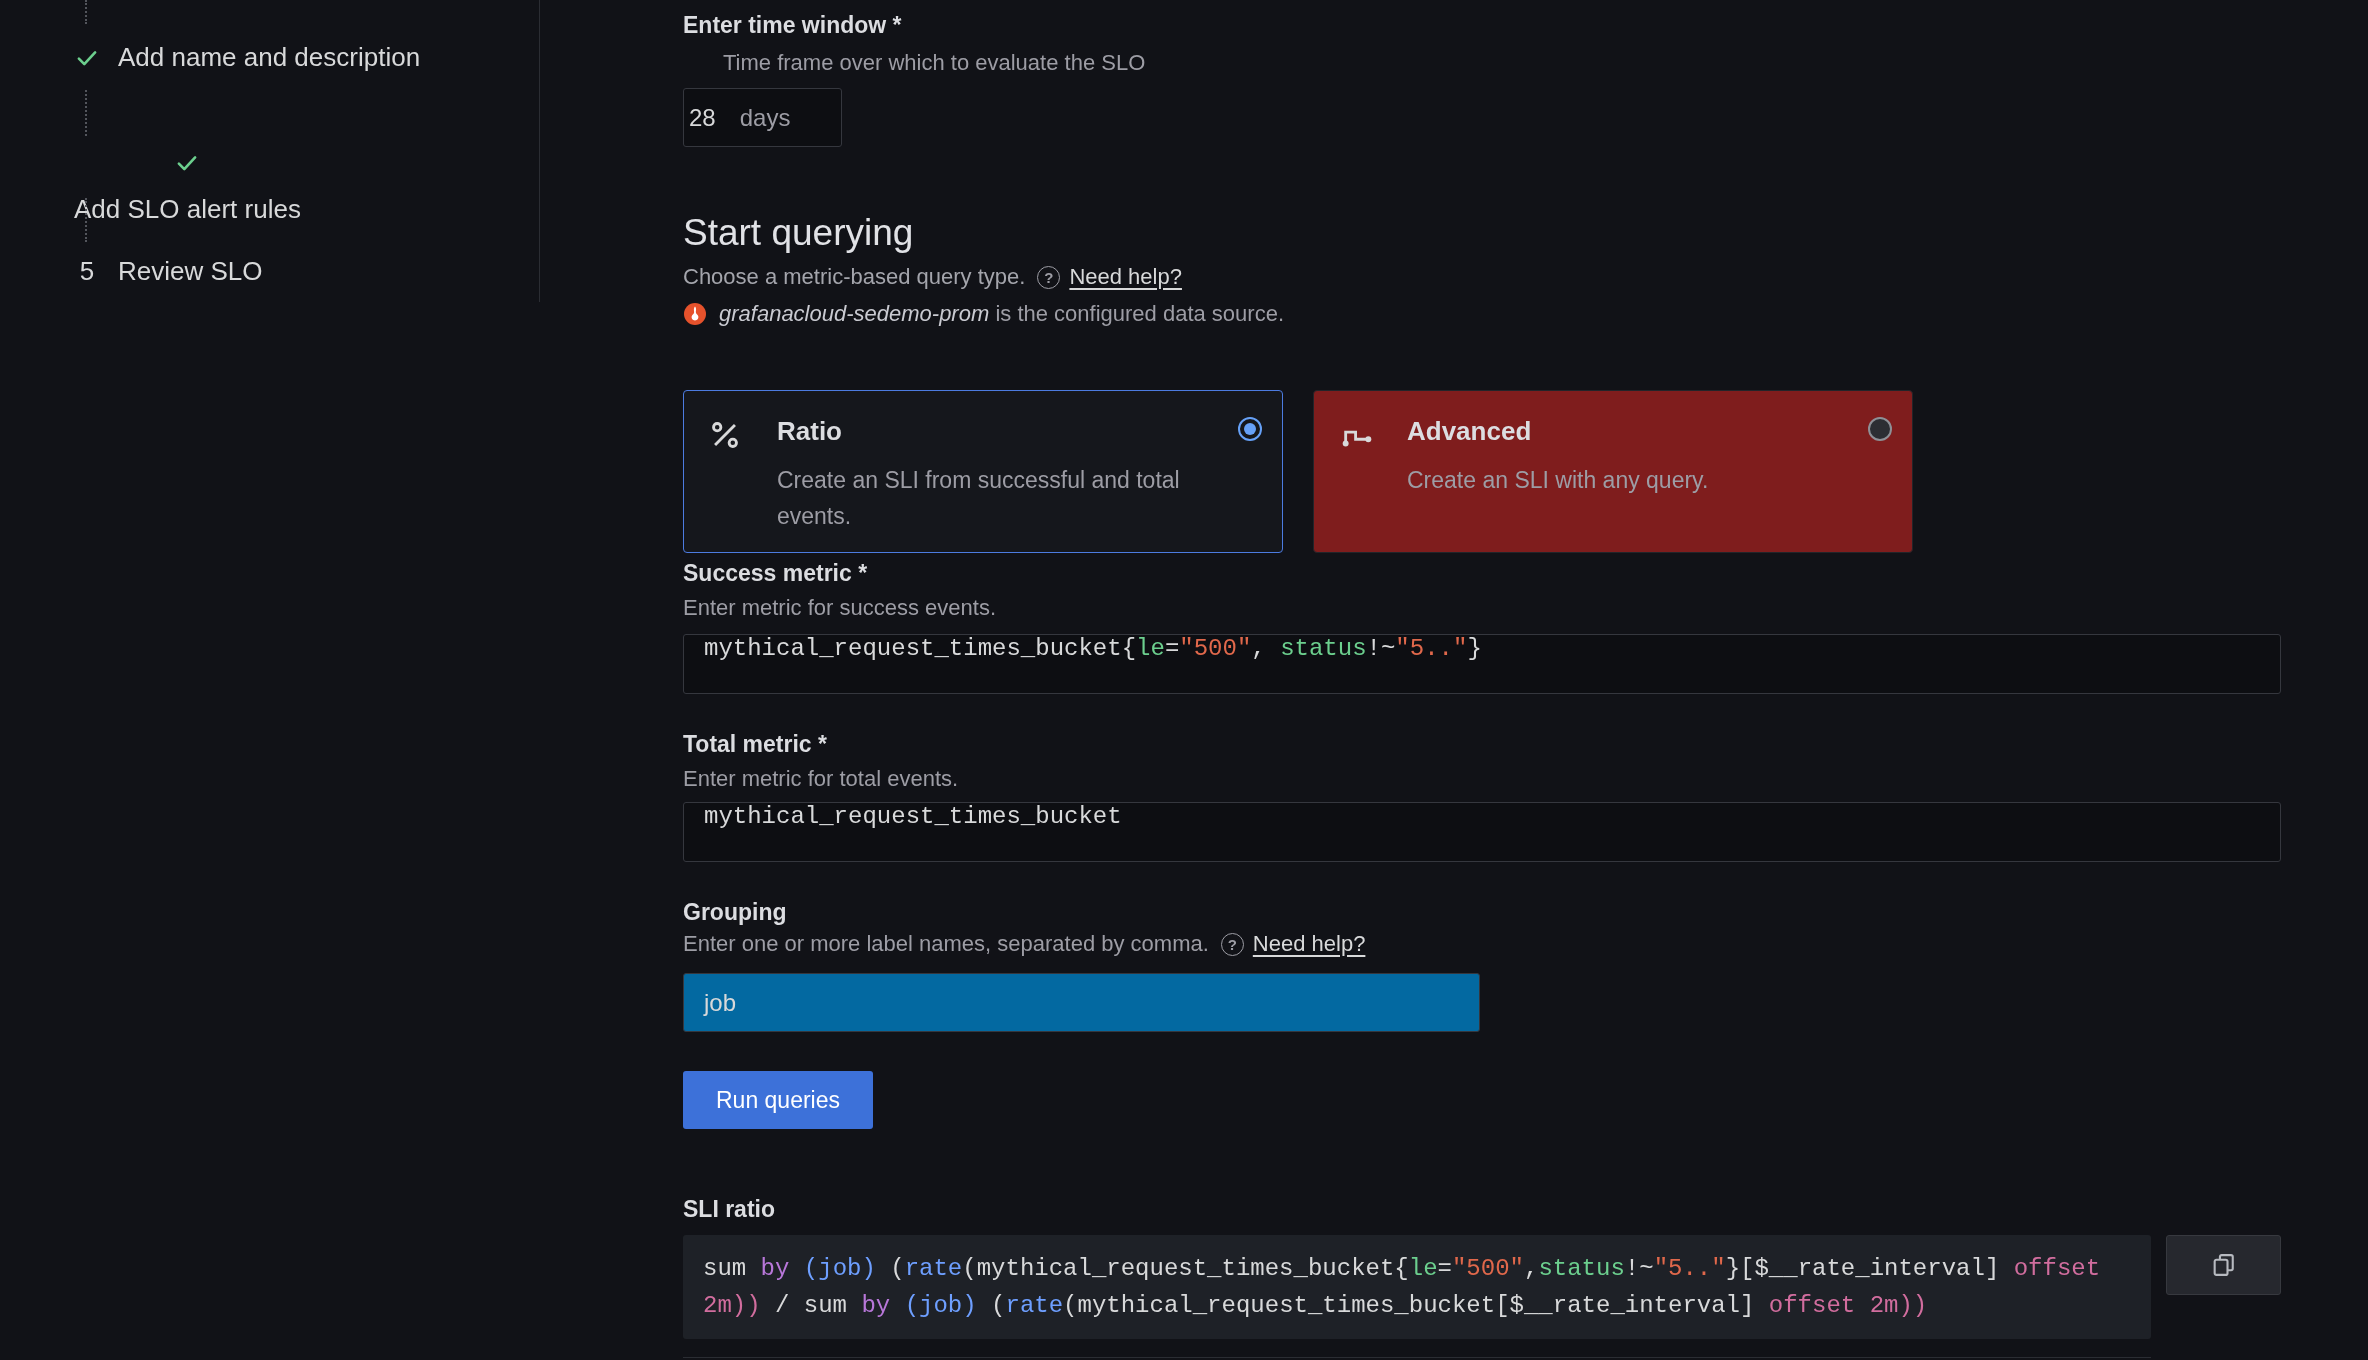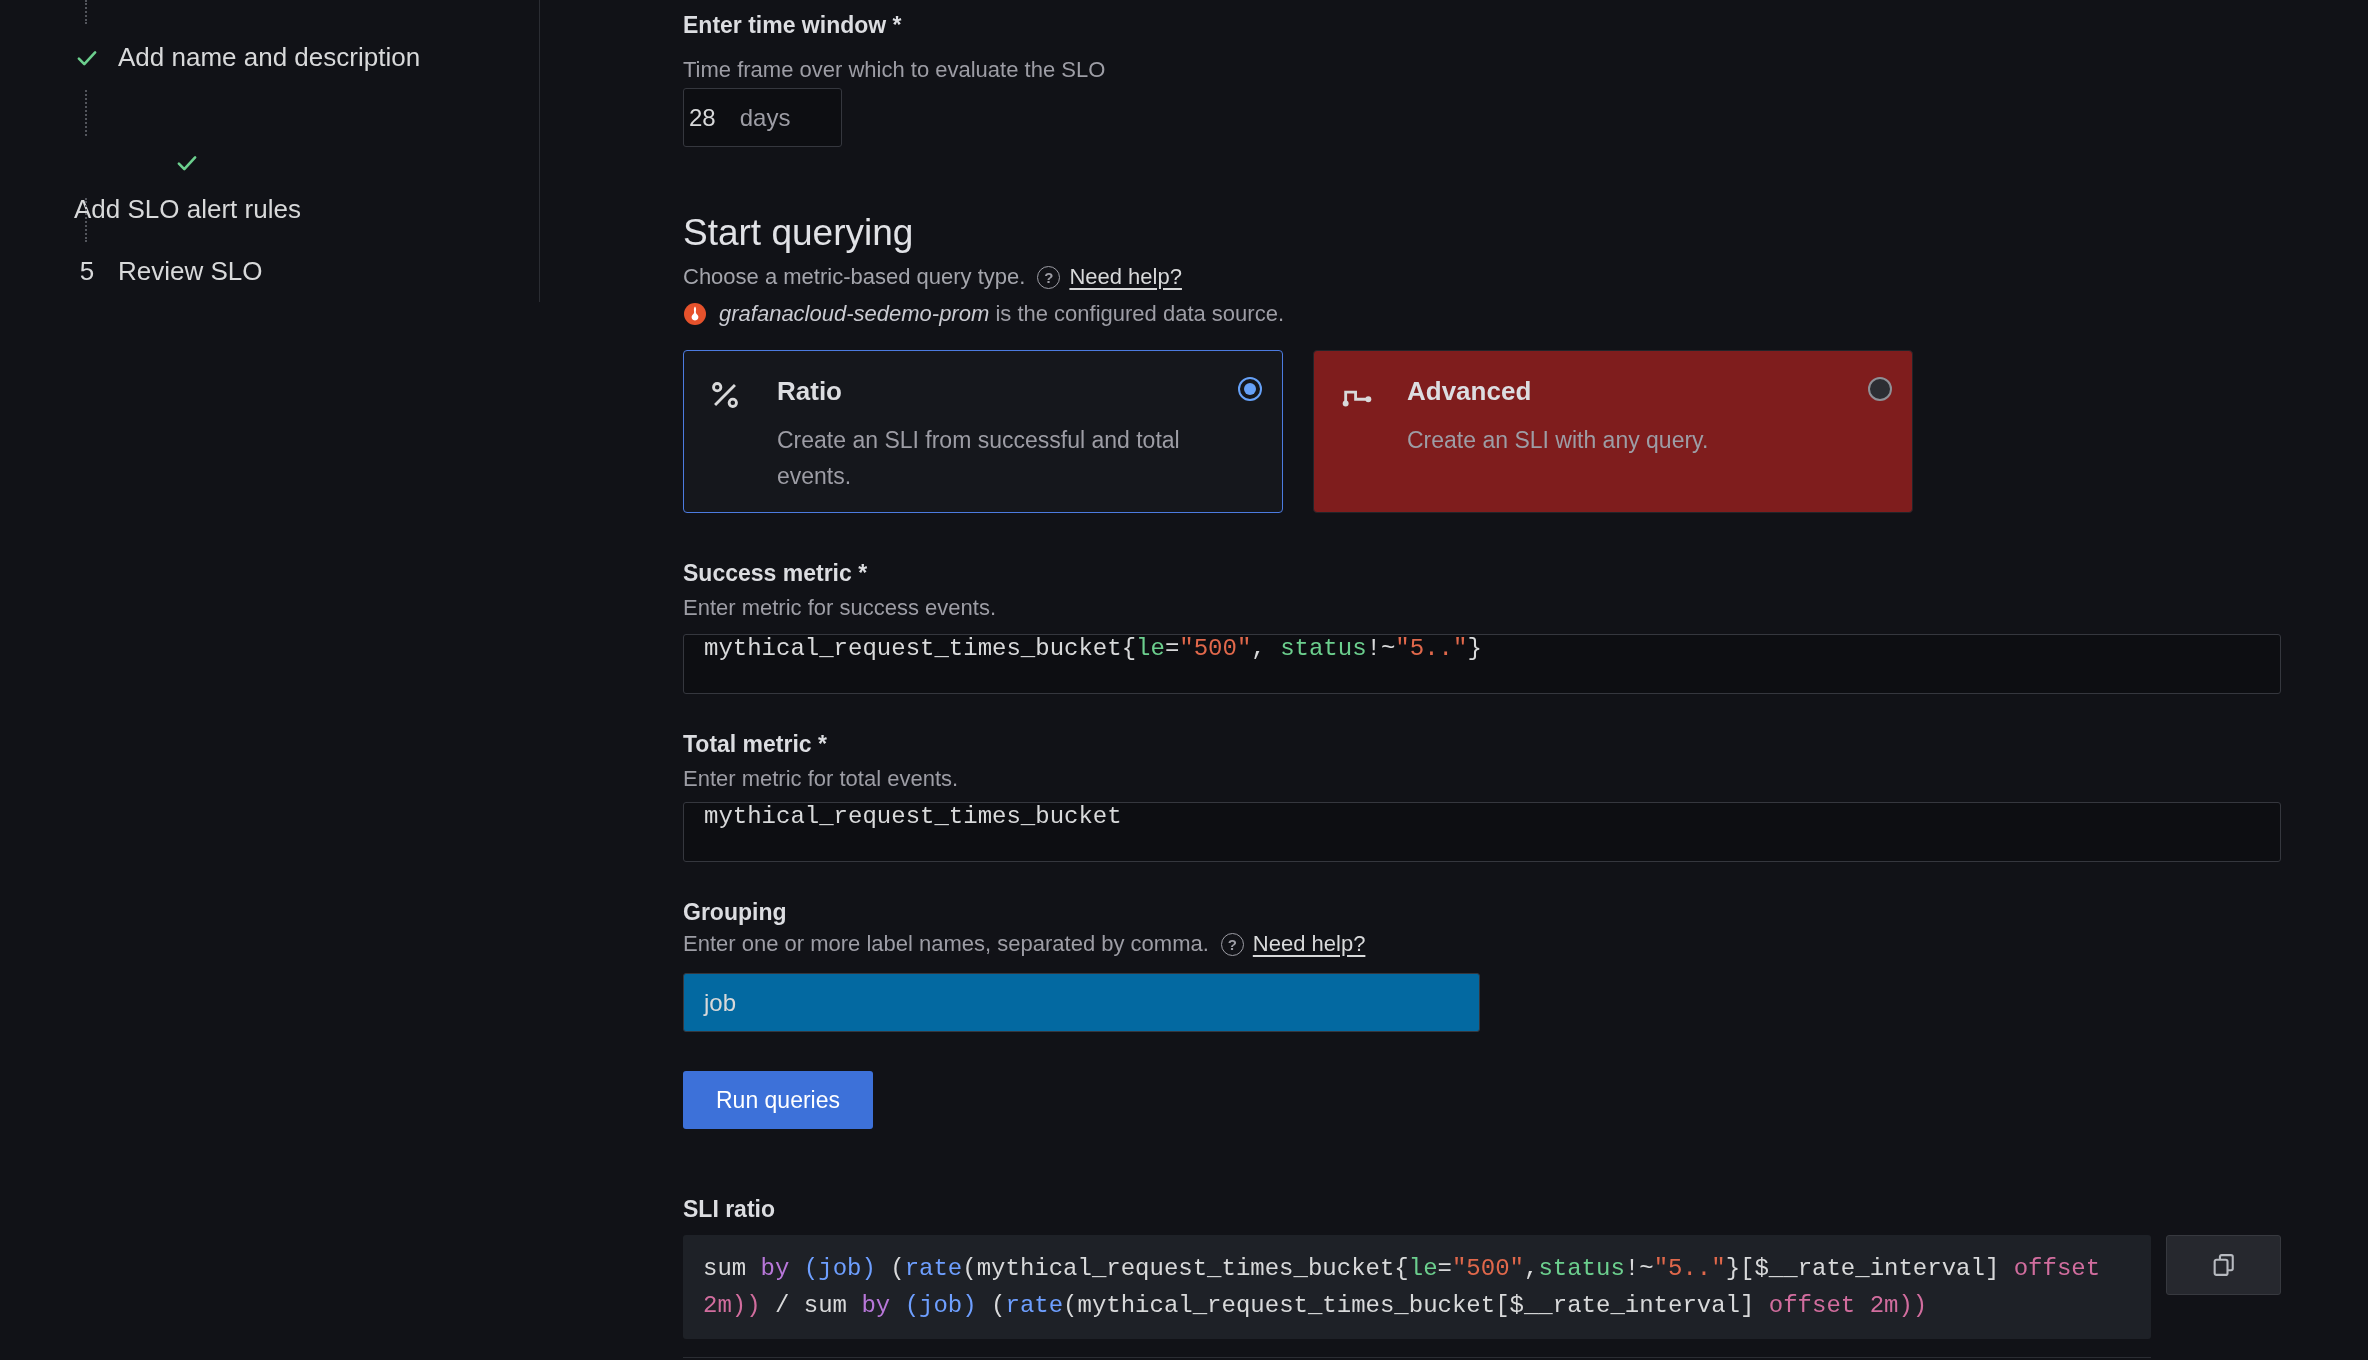--- a/index.html
+++ b/index.html
@@ -23,21 +23,21 @@
   .c1 { top:90px; height:46px; }
   .c2 { top:198px; height:44px; }
   .stepper-divider { position:absolute; left:539px; top:0; width:1px; height:302px; background:#2b2d33; }
 
   
   .field-label { position:absolute; left:683px; font-size:23px; font-weight:700; color:#dcdde1; }
   .field-desc  { position:absolute; left:683px; font-size:22px; color:#9d9da5; }
 
   
   .tw-label { top:12px; }
-  .tw-desc  { top:57px; }
+  .tw-desc  { top:50px;margin-left:40px; }
   .tw-box {
     position:absolute; left:683px; top:88px; width:159px; height:59px;
     background:#0d0e12; border:1px solid #35373e; border-radius:3px;
     display:flex; align-items:center; padding:0 5px; gap:24px; cursor:text;
   }
   .tw-value { font-size:24px; color:#d8d9da; }
   .tw-unit  { font-size:24px; color:#9d9da5; }
 
   
   .sq-title { position:absolute; left:683px; top:212px; font-size:37px; font-weight:500; color:#e1e2e6; }
@@ -48,21 +48,21 @@
     width:23px; height:23px; border:1.5px solid #9d9da5; border-radius:50%;
     color:#9d9da5; font-size:15px; font-weight:700;
     display:flex; align-items:center; justify-content:center;
   }
   .sq-ds { position:absolute; left:683px; top:301px; display:flex; align-items:center; gap:12px; font-size:22px; }
   .ds-name { font-style:italic; color:#c9cad1; }
   .ds-suffix { color:#9d9da5; white-space:pre; }
 
   
   .cards { position:absolute; left:683px; top:350px; display:flex; gap:30px; }
-  .card { position:relative; width:600px; height:163px; border-radius:4px; padding:24px 24px; cursor:pointer; }
+  .card { position:relative; width:600px; height:163px; border-radius:4px; padding:24px 24px; cursor:pointer;margin-top:40px; }
   .card.selected   { background:#15171c; border:1px solid #4c7be0; }
   .card.unselected { background:#7f1d1d; border:1px solid #222429; }
   .card-row { display:flex; }
   .card-icon { width:69px; padding-top:3px; flex-shrink:0; }
   .card-title { font-size:26px; font-weight:600; color:#dcdde1; line-height:32px; margin-bottom:15px; }
   .card-desc  { font-size:23px; line-height:36px; color:#9d9da5; max-width:470px; }
   .radio { position:absolute; top:26px; right:20px; width:24px; height:24px; border-radius:50%; }
   .radio.on  { border:2px solid #66a1f7; display:flex; align-items:center; justify-content:center; }
   .radio.on::after { content:""; width:12px; height:12px; border-radius:50%; background:#66a1f7; }
   .radio.off { border:2px solid #8e9096; background:#2c2e33; }

